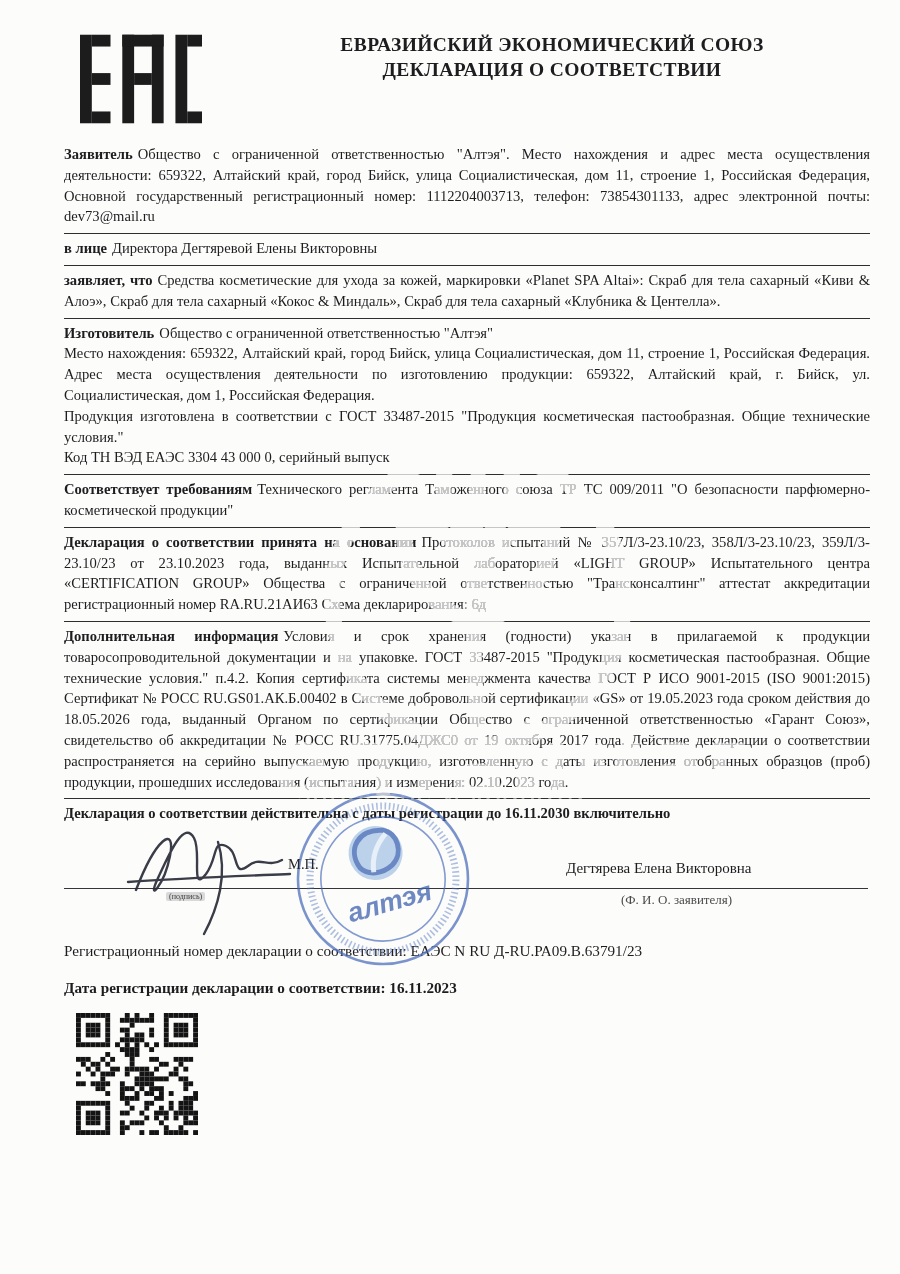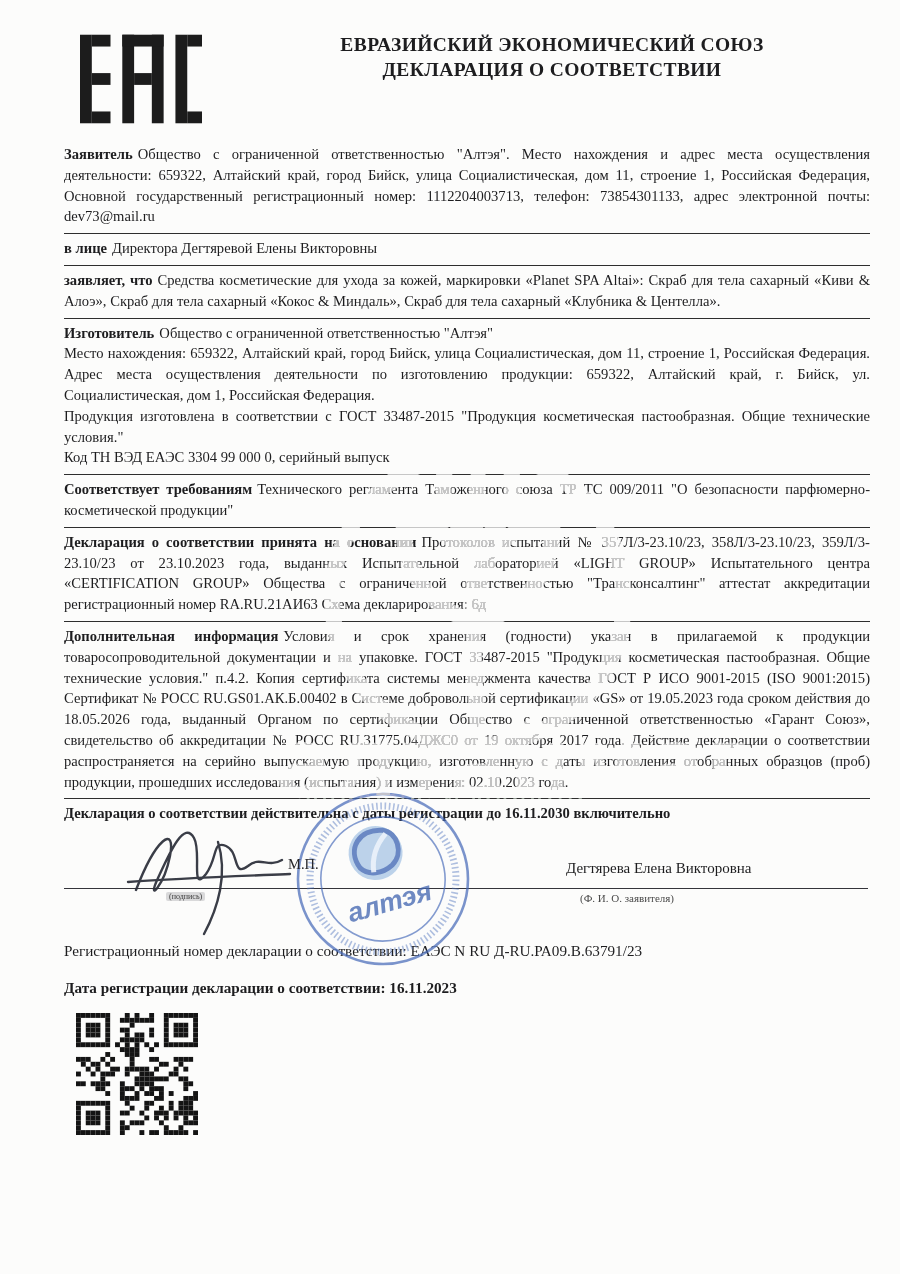--- a/index.html
+++ b/index.html
@@ -22,21 +22,21 @@
 
   
   .sigarea{position:relative;height:96px;}
   .sig-line{position:absolute;left:0;right:2px;top:58px;border-top:1.3px solid #34343a;}
   .sig-svg{position:absolute;left:58px;top:-18px;z-index:4;}
   .sign-label{position:absolute;left:102px;top:62px;font-size:8px;color:#3a3a3a;
               background:rgba(60,60,70,.18);padding:0 3px;border-radius:2px;z-index:4;}
   .mp{position:absolute;left:224px;top:26px;font-size:14.5px;z-index:5;color:#26262a;}
   .stamp{position:absolute;left:230px;top:-40px;z-index:3;opacity:.88;}
   .sig-name{position:absolute;left:502px;top:30px;font-size:15px;}
-  .name-label{position:absolute;left:516px;top:62px;font-size:11px;color:#4a4a4a;}
+  .name-label{position:absolute;left:557px;top:62px;font-size:13px;color:#4a4a4a;}
 
   
   .regline{font-weight:normal;font-size:15.2px;margin-top:16px;}
   .dateline{font-weight:bold;font-size:15.2px;margin-top:19px;}
   .qr-wrap{margin:16px 0 0 12px;}
 
   
   .wm{position:absolute;pointer-events:none;mix-blend-mode:lighten;}
   .wm-circle{left:322px;top:443px;z-index:2;}
   .wm-brand{left:276px;top:664px;z-index:2;font-family:"Liberation Sans",sans-serif;
@@ -96,21 +96,21 @@
     </div>
 
     <div class="sec">
       <p class="doc"><span class="lead">заявляет, что</span><span>Средства косметические для ухода за кожей, маркировки «Planet SPA Altai»: Скраб для тела сахарный «Киви &amp; Алоэ», Скраб для тела сахарный «Кокос &amp; Миндаль», Скраб для тела сахарный «Клубника &amp; Центелла».</span></p>
     </div>
 
     <div class="sec">
       <p class="doc"><span class="lead">Изготовитель</span><span>Общество с ограниченной ответственностью "Алтэя"</span></p>
       <p class="doc">Место нахождения: 659322, Алтайский край, город Бийск, улица Социалистическая, дом 11, строение 1, Российская Федерация. Адрес места осуществления деятельности по изготовлению продукции: 659322, Алтайский край, г. Бийск, ул. Социалистическая, дом 1, Российская Федерация.</p>
       <p class="doc">Продукция изготовлена в соответствии с ГОСТ 33487-2015 "Продукция косметическая пастообразная. Общие технические условия."</p>
-      <p class="doc">Код ТН ВЭД ЕАЭС 3304 99 000 0, серийный выпуск</p>
+      <p class="doc">Код ТН ВЭД ЕАЭС 3304 43 000 0, серийный выпуск</p>
     </div>
 
     <div class="sec">
       <p class="doc"><span class="lead">Соответствует требованиям</span><span>Технического регламента Таможенного союза ТР ТС 009/2011 "О безопасности парфюмерно-косметической продукции"</span></p>
     </div>
 
     <div class="sec">
       <p class="doc"><span class="lead">Декларация о соответствии принята на основании</span><span>Протоколов испытаний № 357Л/3-23.10/23, 358Л/3-23.10/23, 359Л/3-23.10/23 от 23.10.2023 года, выданных Испытательной лабораторией «LIGHT GROUP» Испытательного центра «CERTIFICATION GROUP» Общества с ограниченной ответственностью "Трансконсалтинг" аттестат аккредитации регистрационный номер RA.RU.21АИ63 Схема декларирования: 6д</span></p>
     </div>
 

